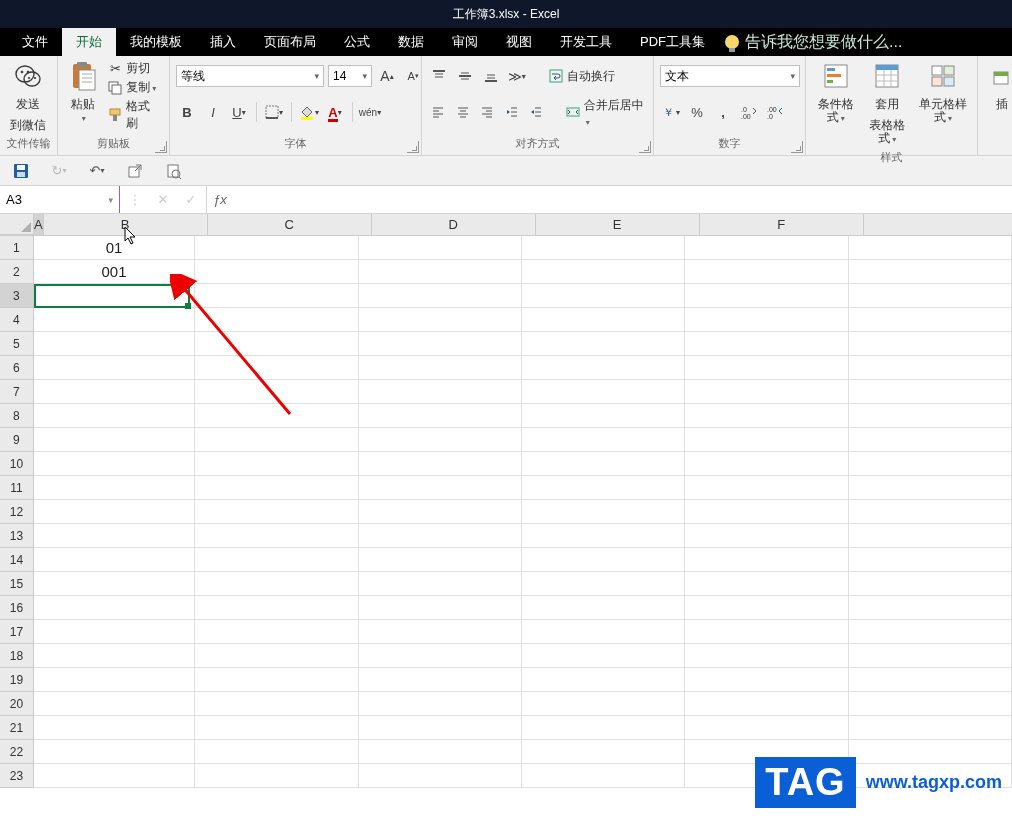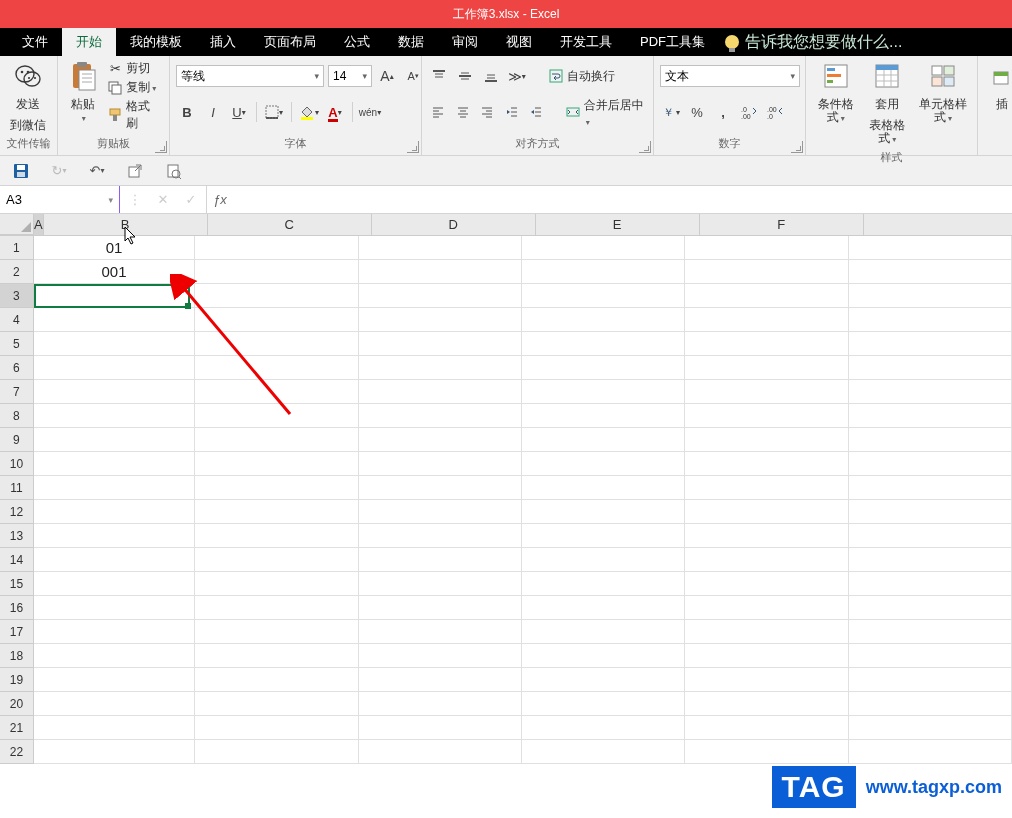--- a/index.html
+++ b/index.html
@@ -1,19 +1,19 @@
 <!DOCTYPE html>
 <html><head>
 <meta charset="utf-8">
 <style>
 * { margin:0; padding:0; box-sizing:border-box; font-family:"Microsoft YaHei",Arial,sans-serif; }
 body { background:#fff; width:1012px; height:818px; overflow:hidden; position:relative; }
 
 
-.titlebar { height:28px; background:#ef4444; color:#fff; display:flex; align-items:center; justify-content:center; font-size:12px; }
+.titlebar { height:28px; background:#0f172a; color:#fff; display:flex; align-items:center; justify-content:center; font-size:12px; }
 
 
 .tabs { height:28px; background:#000000; display:flex; align-items:stretch; padding-left:8px; }
 .tab { color:#fff; font-size:13px; padding:0 14px; display:flex; align-items:center; cursor:pointer; }
 .tab.active { background:#f1f1f1; color:#0c6b3c; }
 .tell-me { display:flex; align-items:center; color:#c8e6d5; font-size:16px; gap:6px; padding-left:6px; }
 .bulb { width:14px; height:14px; background:#f5d76e; border-radius:50%; position:relative; }
 .bulb::after { content:""; position:absolute; bottom:-3px; left:4px; width:6px; height:4px; background:#999; }
 
 
@@ -73,21 +73,21 @@
 .sel-handle { position:absolute; width:6px; height:6px; background:#107c41; right:-3px; bottom:-3px; }
 
 
 .arrow { position:absolute; pointer-events:none; }
 
 
 .cursor { position:absolute; width:14px; height:20px; pointer-events:none; }
 
 
 .watermark { position:absolute; right:10px; bottom:10px; display:flex; align-items:center; gap:10px; }
-.tag-box { background:#0b5fd6; color:#fff; font-weight:900; font-size:30px; padding:4px 10px; font-family:Arial; letter-spacing:1px; }
+.tag-box { background:#0b5fd6; color:#fff; font-weight:900; font-size:38px; padding:4px 10px; font-family:Arial; letter-spacing:1px; }
 .wm-text { display:flex; flex-direction:column; font-weight:700; }
 .wm-text .l1 { color:#e21a1a; font-size:26px; }
 .wm-text .l2 { color:#0b5fd6; font-size:18px; }
 
 svg { display:block; }
 </style>
 </head>
 <body>
 
 <div class="titlebar">
@@ -660,20 +660,29 @@
       </div>
       <div class="row">
         <div class="row-h">22</div>
         <div class="cell c-a"></div>
         <div class="cell wide"></div>
         <div class="cell wide"></div>
         <div class="cell wide"></div>
         <div class="cell wide"></div>
         <div class="cell wide"></div>
       </div>
+      <div class="row">
+        <div class="row-h">23</div>
+        <div class="cell c-a"></div>
+        <div class="cell wide"></div>
+        <div class="cell wide"></div>
+        <div class="cell wide"></div>
+        <div class="cell wide"></div>
+        <div class="cell wide"></div>
+      </div>
     </div>
 
   <div class="sel-box" style="left:34px;top:70px;width:156px;height:24px">
     <div class="sel-handle"></div>
   </div>
 
   <svg class="arrow" style="left:170px;top:60px" width="140" height="160">
     <defs>
         <marker id="ah" markerWidth="12" markerHeight="12" refX="2" refY="5" orient="auto">
           <path d="M0 0 L10 5 L0 10 Z" fill="#e00"></path>

